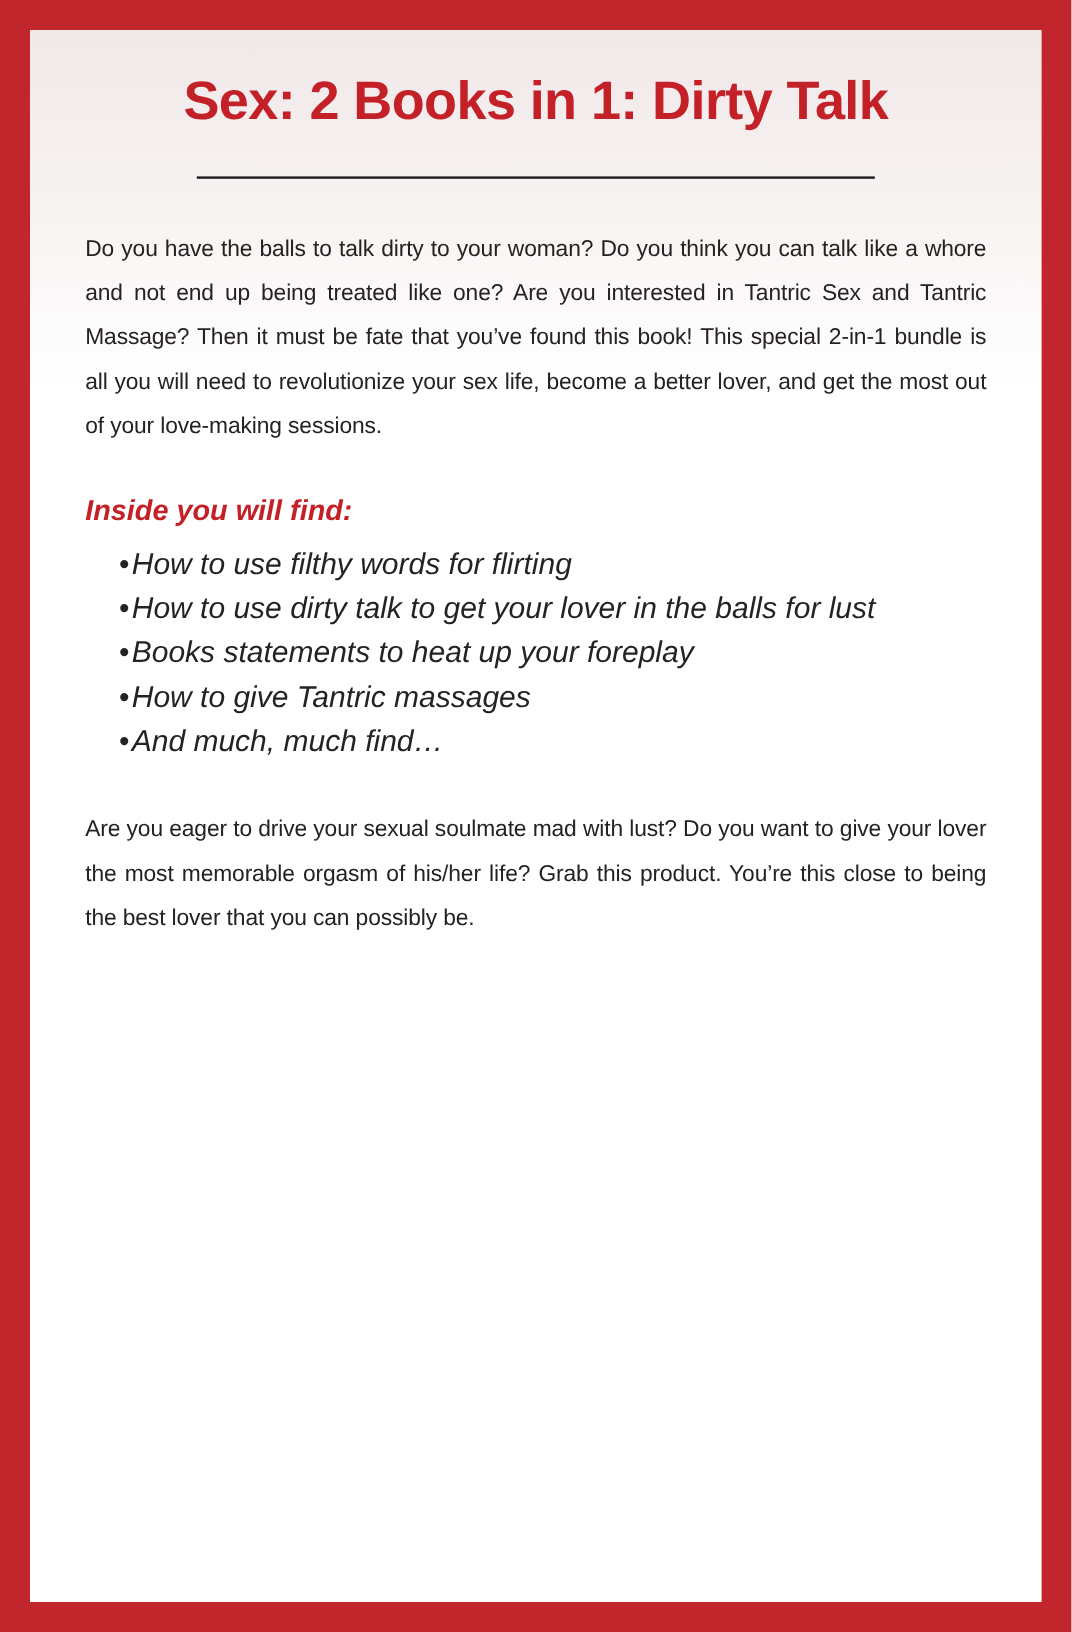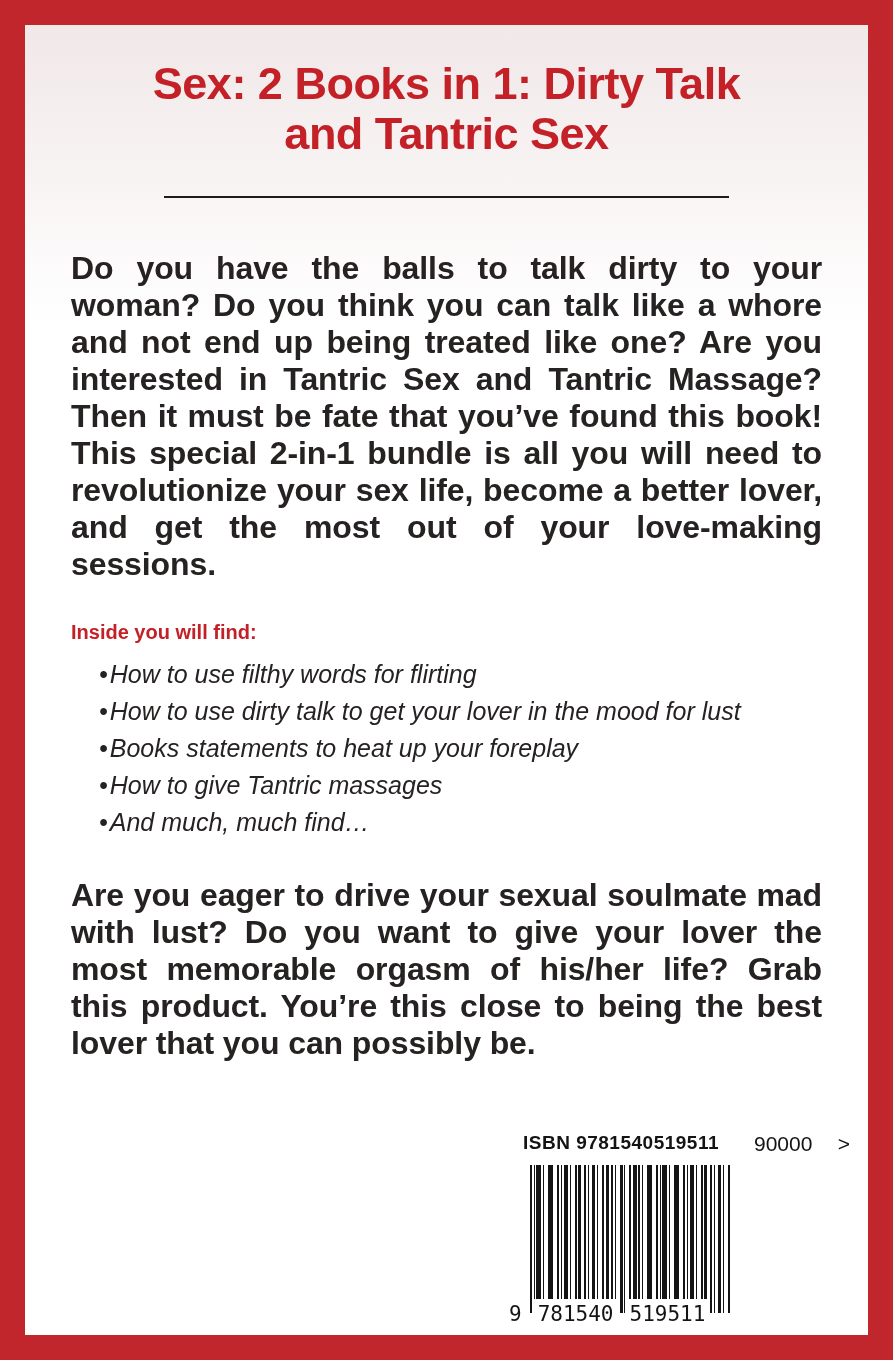--- a/index.html
+++ b/index.html
@@ -31,33 +31,33 @@
   }
 
   .divider {
     margin: 38px auto 0 auto;
     width: 565px;
     height: 0;
     border-bottom: 2px solid #1c1c1c;
   }
 
   .para {
-    margin: 52px 0 0 0;
-    font-size: 32px;
+    margin: 40px 0 0 0;
+    font-size: 19px;
     line-height: 37px;
     text-align: justify;
     letter-spacing: -0.1px;
-    font-weight: bold;
   }
 
   .list-heading {
     margin: 38px 0 0 0;
     color: var(--accent-red, #c32127);
-    font-size: 20px;
+    font-size: 24px;
     font-weight: bold;
+    font-style: italic;
   }
 
   ul.bullets {
     margin: 12px 0 0 0;
     padding: 0 0 0 28px;
     list-style: none;
   }
 
   ul.bullets li {
     font-size: 25px;
@@ -135,49 +135,33 @@
   }
 </style>
 </head>
 <body>
 
 <div class="cover">
   <div class="content">
 
     <h1 class="title">
       <span>Sex: 2 Books in 1: Dirty Talk</span><br>
-      <span>and Tantric Sex</span>
     </h1>
 
     <div class="divider"></div>
 
     <p class="para">Do you have the balls to talk dirty to your woman? Do you think you can talk like a whore and not end up being treated like one? Are you interested in Tantric Sex and Tantric Massage? Then it must be fate that you’ve found this book! This special 2-in-1 bundle is all you will need to revolutionize your sex life, become a better lover, and get the most out of your love-making sessions.</p>
 
     <p class="list-heading">Inside you will find:</p>
 
     <ul class="bullets">
       <li><span class="dot">•</span><span>How to use filthy words for flirting</span></li>
-      <li><span class="dot">•</span><span>How to use dirty talk to get your lover in the mood for lust</span></li>
+      <li><span class="dot">•</span><span>How to use dirty talk to get your lover in the balls for lust</span></li>
       <li><span class="dot">•</span><span>Books statements to heat up your foreplay</span></li>
       <li><span class="dot">•</span><span>How to give Tantric massages</span></li>
       <li><span class="dot">•</span><span>And much, much find…</span></li>
     </ul>
 
     <p class="para closing">Are you eager to drive your sexual soulmate mad with lust? Do you want to give your lover the most memorable orgasm of his/her life? Grab this product. You’re this close to being the best lover that you can possibly be.</p>
 
   </div>
 
-  <div class="barcode-panel">
-    <div class="bc-top">
-      <span class="bc-isbn">ISBN 9781540519511</span>
-      <span class="bc-price">
-        <span>90000</span>
-        <span>&gt;</span>
-      </span>
-    </div>
-    <div class="bars"></div>
-    <div class="bc-digits">
-      <span class="dg">9</span>
-      <span class="dg">781540</span>
-      <span class="dg">519511</span>
-    </div>
-  </div>
 </div>
 
 </body></html>

